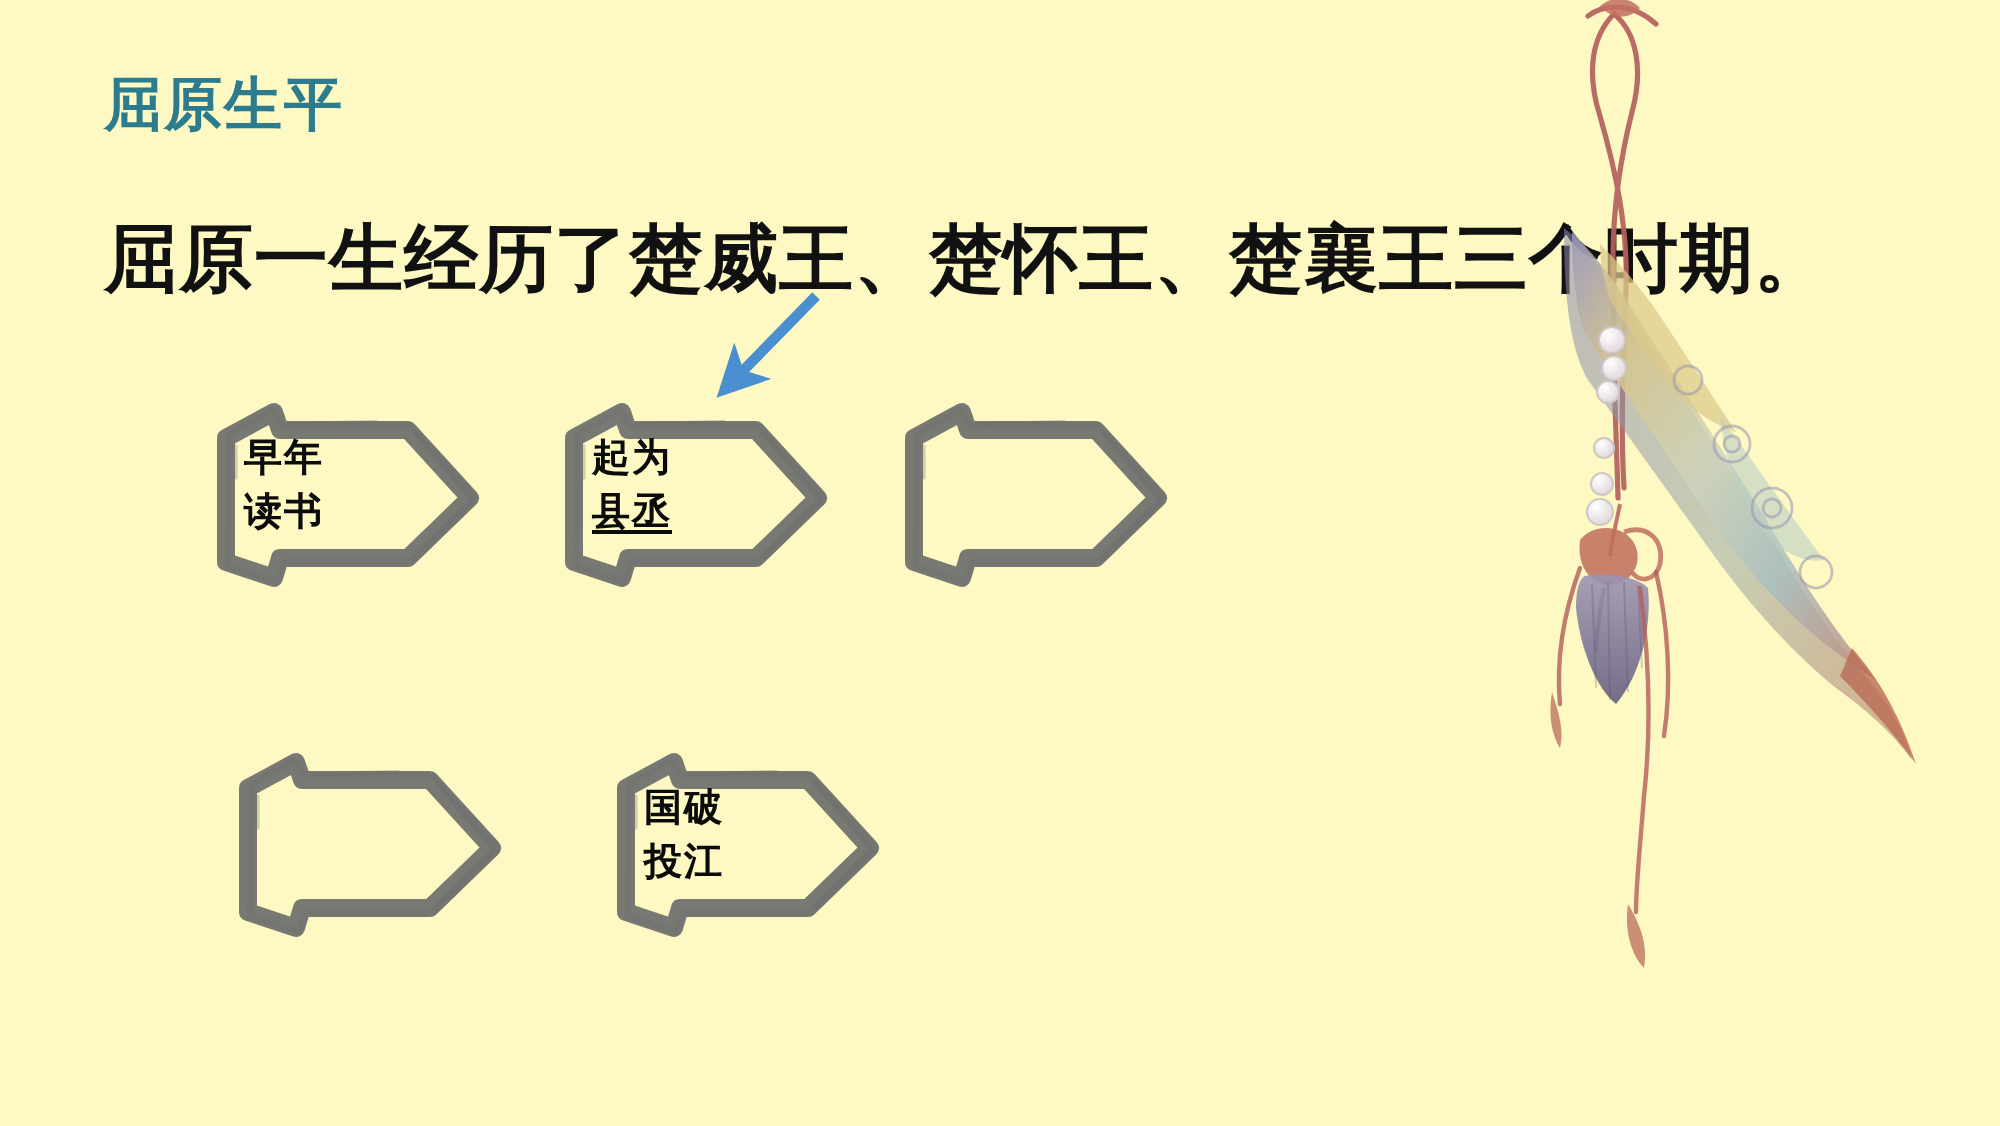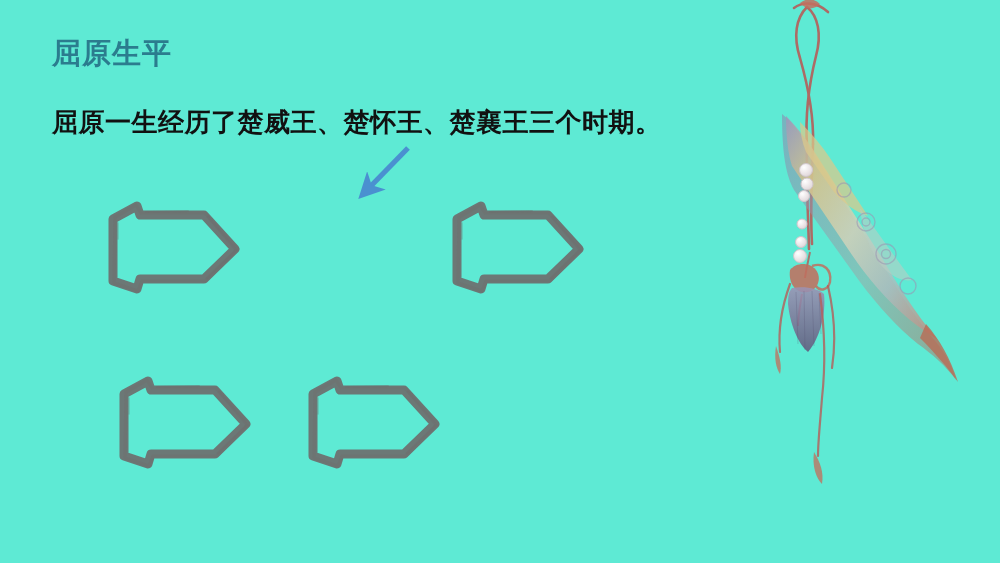--- a/index.html
+++ b/index.html
@@ -7,21 +7,21 @@
     padding: 0;
     background: #ffffff;
   }
   body {
     font-family: "Liberation Sans", "DejaVu Sans", sans-serif;
   }
   #slide {
     position: relative;
     width: 1000px;
     height: 563px;
-    background: #5eead4;
+    background: #fef9c3;
     overflow: hidden;
   }
 
   
   #slide-title {
     position: absolute;
     left: 52px;
     top: 36px;
     font-size: 29px;
     font-weight: 700;
@@ -29,21 +29,21 @@
     letter-spacing: 1px;
     line-height: 1.2;
     white-space: nowrap;
   }
 
   
   #body-text {
     position: absolute;
     left: 52px;
     top: 105px;
-    font-size: 26px;
+    font-size: 37px;
     font-weight: 700;
     color: #111111;
     letter-spacing: 0.5px;
     white-space: nowrap;
   }
 
   
   #callout-arrow {
     position: absolute;
     left: 340px;
@@ -124,22 +124,41 @@
   <div class="stage" id="stage-1">
     <svg class="brush-svg" viewBox="0 0 150 110">
       <g fill="none" stroke="#6e6e6e" stroke-linejoin="round" stroke-linecap="round">
         <path d="M9,26 L9,88 L33,96 L36,86 L100,86 L131,56 L100,22 L36,22 L33,13 Z" stroke-width="9" opacity="0.92"></path>
         <path d="M11,24 L10,90 L34,98 L38,88 L102,88 L134,56 L101,20 L37,20 L32,12 Z" stroke-width="3.2" opacity="0.45"></path>
         <path d="M104,24 L132,57 L103,85" stroke-width="2.4" opacity="0.5"></path>
         <path d="M14,30 L14,46" stroke-width="1.6" opacity="0.3"></path>
         <path d="M42,19 L84,18" stroke-width="2" opacity="0.35"></path>
       </g>
     </svg>
-  </div>
-
+    <div class="stage-label">
+      <span class="ln">早年</span>
+      <span class="ln">读书</span>
+    </div>
+  </div>
+
+  <div class="stage" id="stage-2">
+    <svg class="brush-svg" viewBox="0 0 150 110">
+      <g fill="none" stroke="#6e6e6e" stroke-linejoin="round" stroke-linecap="round">
+        <path d="M9,26 L9,88 L33,96 L36,86 L100,86 L131,56 L100,22 L36,22 L33,13 Z" stroke-width="9" opacity="0.92"></path>
+        <path d="M11,24 L10,90 L34,98 L38,88 L102,88 L134,56 L101,20 L37,20 L32,12 Z" stroke-width="3.2" opacity="0.45"></path>
+        <path d="M104,24 L132,57 L103,85" stroke-width="2.4" opacity="0.5"></path>
+        <path d="M14,30 L14,46" stroke-width="1.6" opacity="0.3"></path>
+        <path d="M42,19 L84,18" stroke-width="2" opacity="0.35"></path>
+      </g>
+    </svg>
+    <div class="stage-label">
+      <span class="ln">起为</span>
+      <span class="ln underline">县丞</span>
+    </div>
+  </div>
 
   <div class="stage" id="stage-3">
     <svg class="brush-svg" viewBox="0 0 150 110">
       <g fill="none" stroke="#6e6e6e" stroke-linejoin="round" stroke-linecap="round">
         <path d="M9,26 L9,88 L33,96 L36,86 L100,86 L131,56 L100,22 L36,22 L33,13 Z" stroke-width="9" opacity="0.92"></path>
         <path d="M11,24 L10,90 L34,98 L38,88 L102,88 L134,56 L101,20 L37,20 L32,12 Z" stroke-width="3.2" opacity="0.45"></path>
         <path d="M104,24 L132,57 L103,85" stroke-width="2.4" opacity="0.5"></path>
         <path d="M14,30 L14,46" stroke-width="1.6" opacity="0.3"></path>
         <path d="M42,19 L84,18" stroke-width="2" opacity="0.35"></path>
       </g>
@@ -161,20 +180,24 @@
   <div class="stage" id="stage-5">
     <svg class="brush-svg" viewBox="0 0 150 110">
       <g fill="none" stroke="#6e6e6e" stroke-linejoin="round" stroke-linecap="round">
         <path d="M9,26 L9,88 L33,96 L36,86 L100,86 L131,56 L100,22 L36,22 L33,13 Z" stroke-width="9" opacity="0.92"></path>
         <path d="M11,24 L10,90 L34,98 L38,88 L102,88 L134,56 L101,20 L37,20 L32,12 Z" stroke-width="3.2" opacity="0.45"></path>
         <path d="M104,24 L132,57 L103,85" stroke-width="2.4" opacity="0.5"></path>
         <path d="M14,30 L14,46" stroke-width="1.6" opacity="0.3"></path>
         <path d="M42,19 L84,18" stroke-width="2" opacity="0.35"></path>
       </g>
     </svg>
+    <div class="stage-label">
+      <span class="ln">国破</span>
+      <span class="ln">投江</span>
+    </div>
   </div>
 
   <svg id="ornament" viewBox="0 0 250 520">
     <defs>
       <linearGradient id="bladeGrad" x1="0" y1="0" x2="1" y2="1">
         <stop offset="0%" stop-color="#9b97bd"></stop>
         <stop offset="22%" stop-color="#d6c68a"></stop>
         <stop offset="48%" stop-color="#cfd3bb"></stop>
         <stop offset="72%" stop-color="#a9bfc0"></stop>
         <stop offset="100%" stop-color="#c08a78"></stop>

